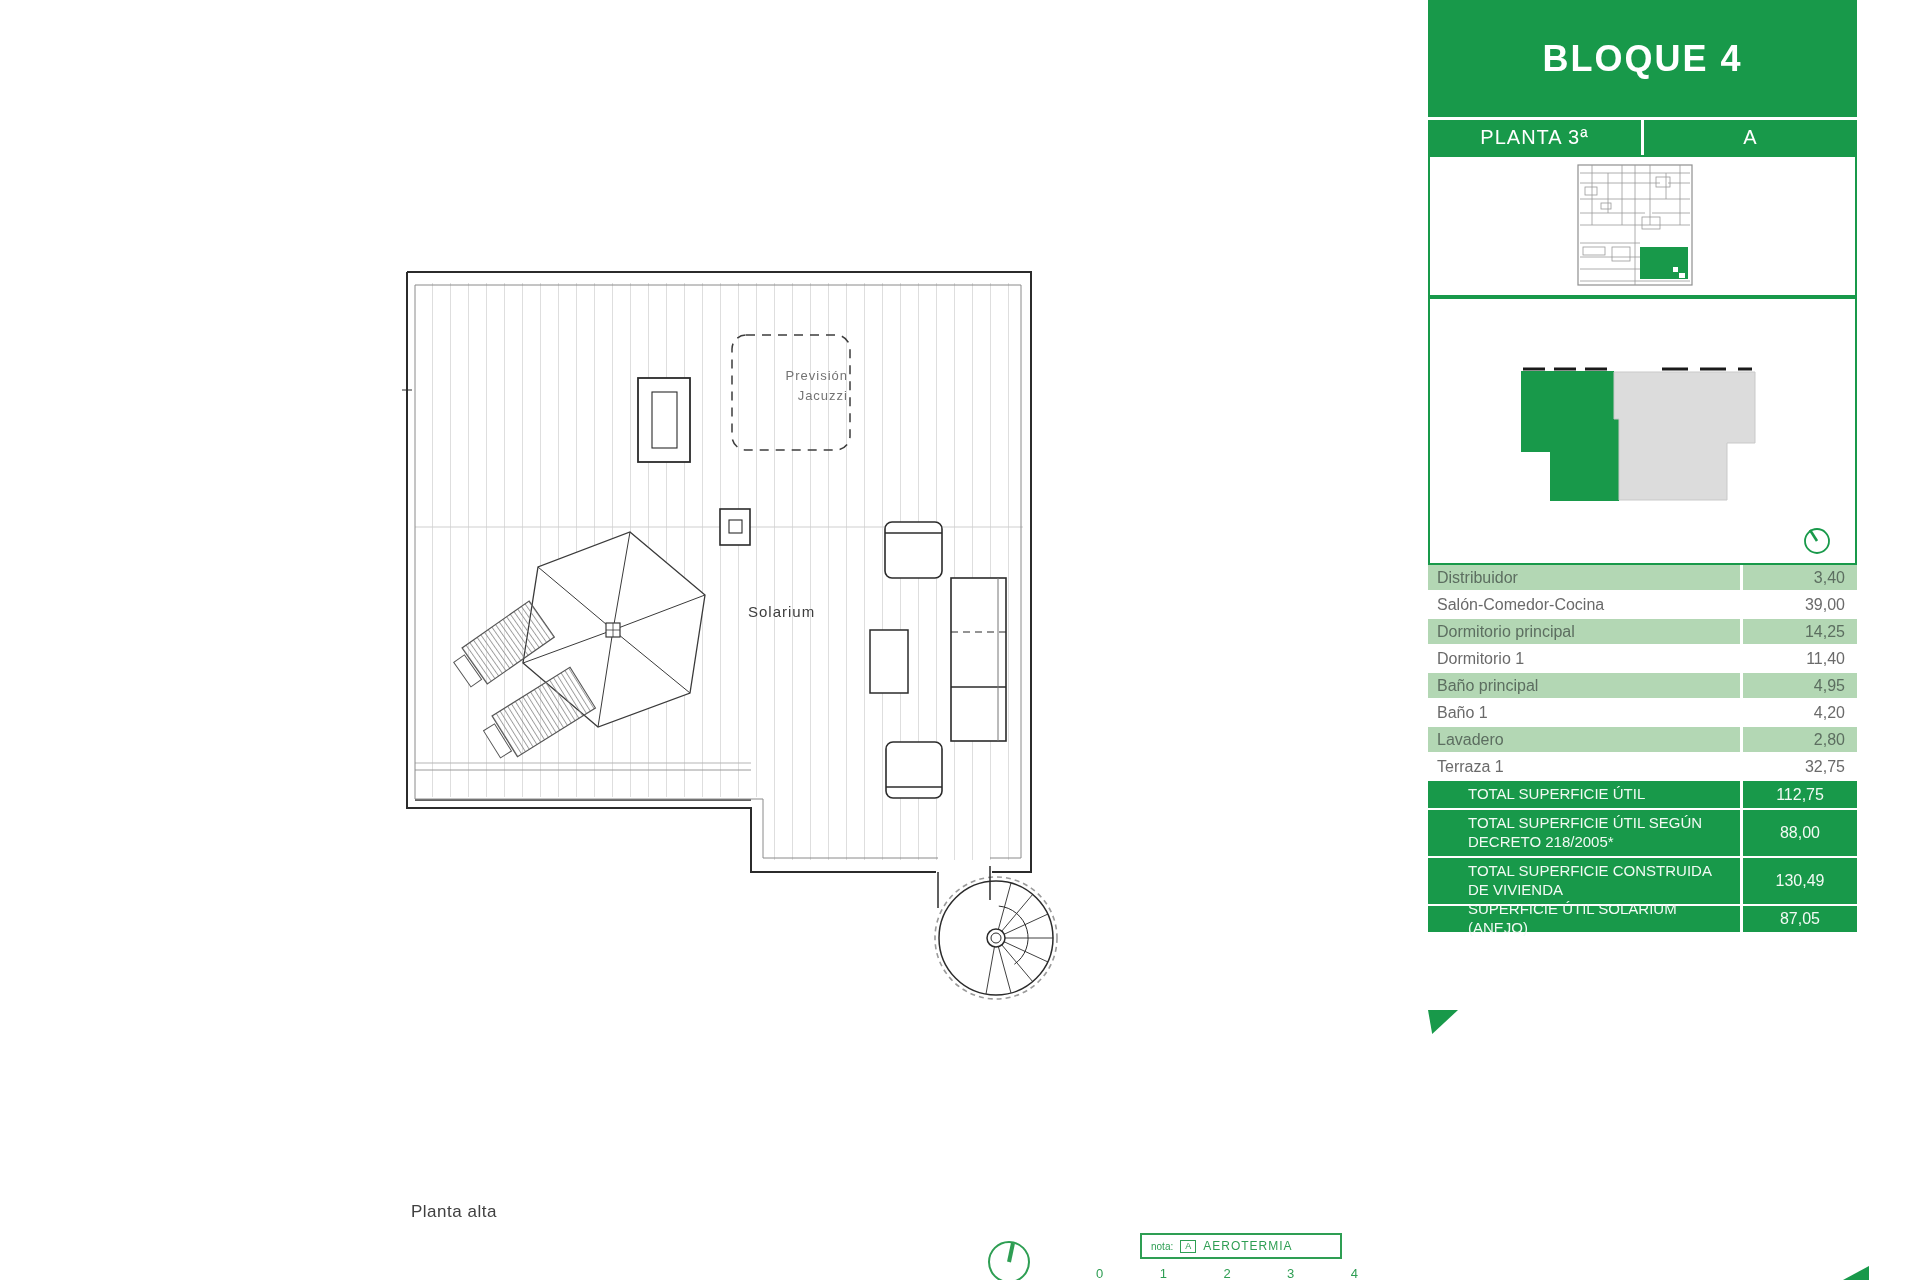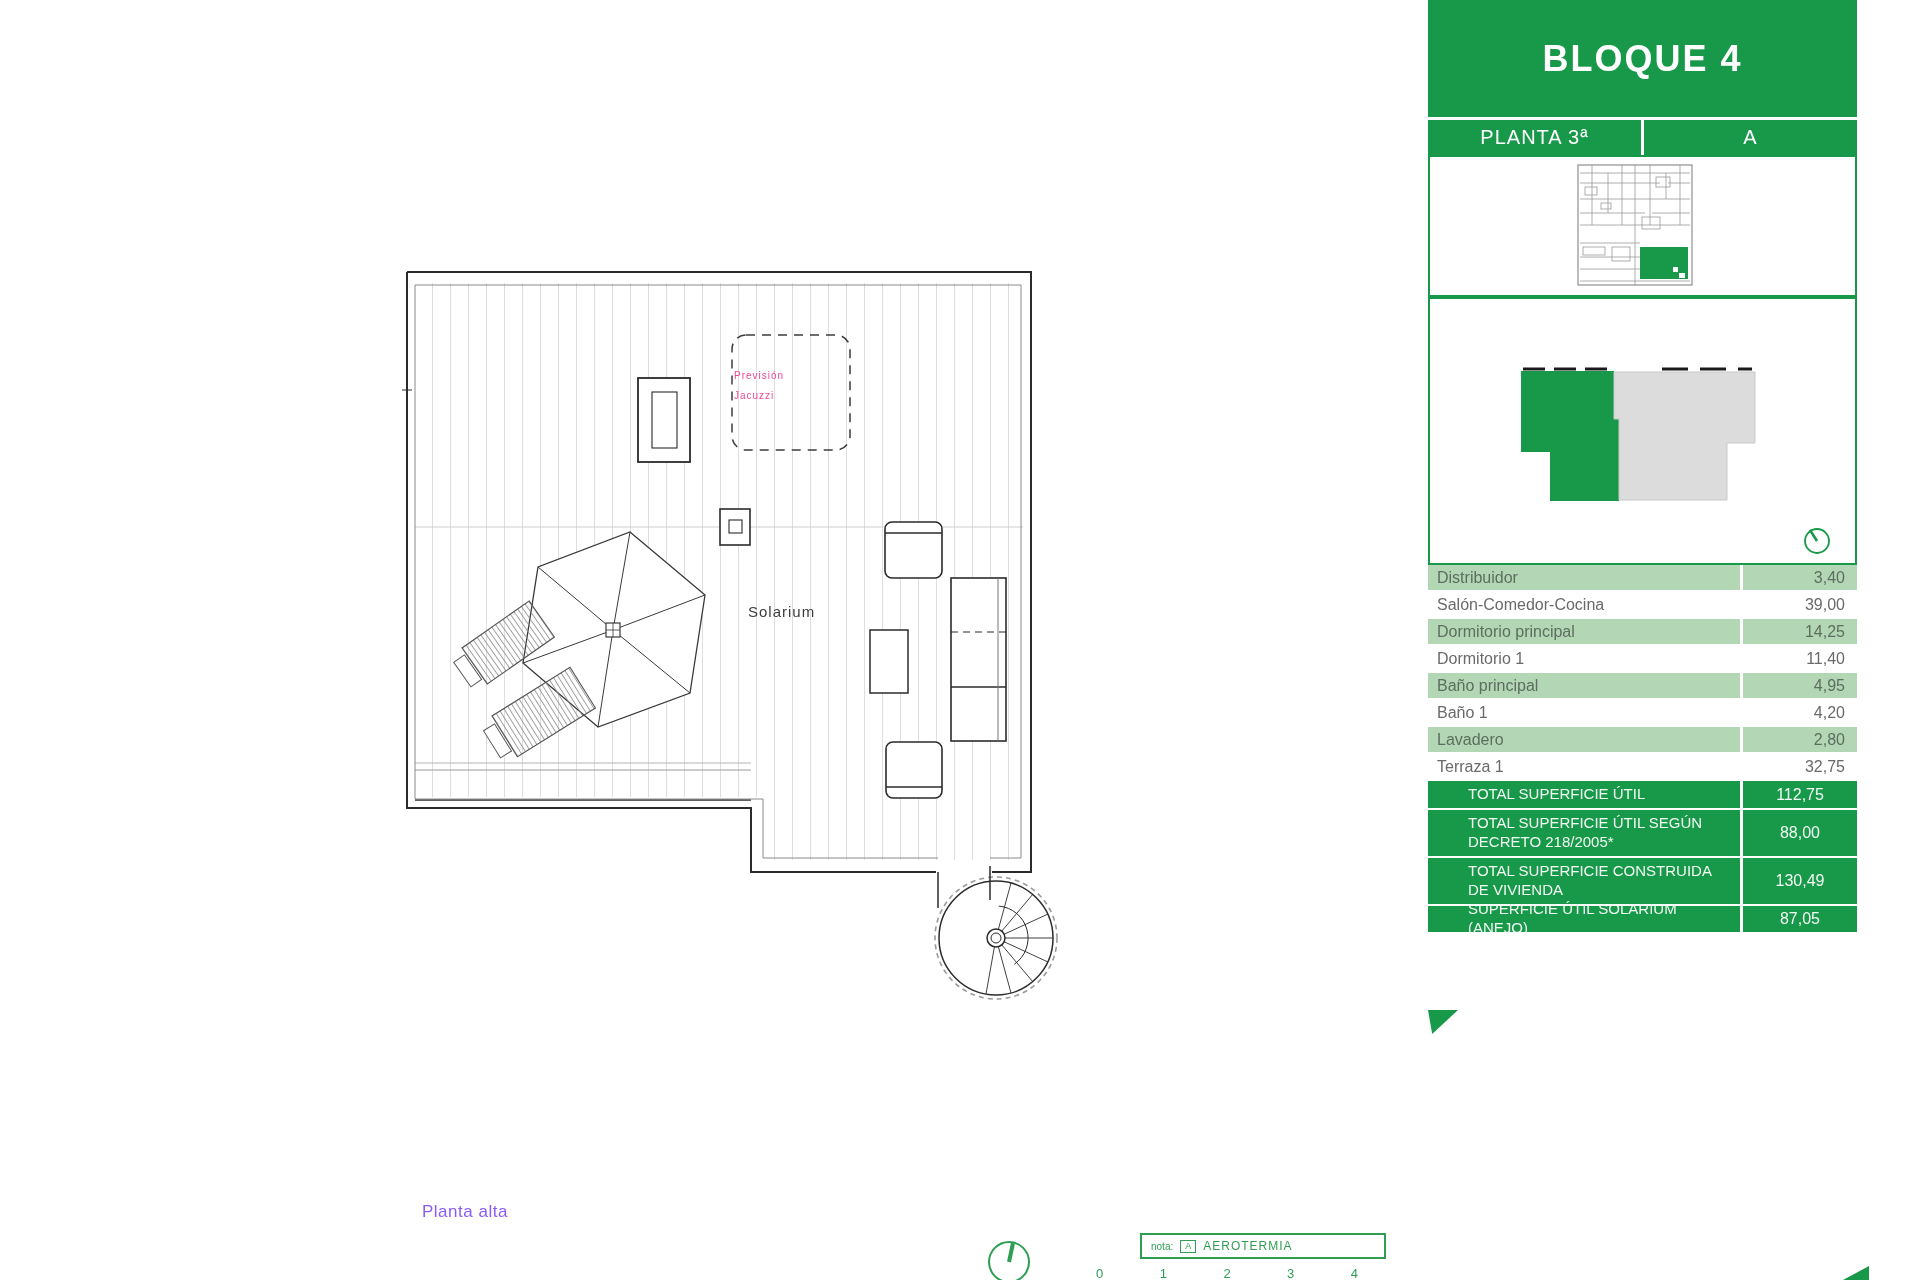--- a/index.html
+++ b/index.html
@@ -2,24 +2,24 @@
 <html style="--green: #18994a; --light-green: #b3d7b4; --note-green: #2e9e53; --gray-mass: #dcdcdc;"><head>
 <meta charset="utf-8">
 <style>
   html,body{margin:0;padding:0;background:#fff;}
   .page{position:relative;width:1920px;height:1280px;background:#fff;overflow:hidden;
         font-family:"Liberation Sans",sans-serif;}
   .abs{position:absolute;}
 
   
   .plan-label{color:#3a3a3a;letter-spacing:1px;}
-  #jacuzzi-label{left:734px;top:366px;width:114px;text-align:left;
-                 font-size:10px;line-height:20px;color:#ec4899;}
+  #jacuzzi-label{left:734px;top:366px;width:114px;text-align:right;
+                 font-size:13px;line-height:20px;color:#737373;}
   #solarium-label{left:748px;top:603px;font-size:15px;color:#3d3d3d;}
-  #plan-caption{left:422px;top:1202px;font-size:17px;color:#8b5cf6;letter-spacing:.5px;}
+  #plan-caption{left:411px;top:1202px;font-size:17px;color:#404040;letter-spacing:.5px;}
 
   
   .panel{left:1428px;top:0;width:429px;}
   .panel-header{height:117px;background:var(--green);display:flex;align-items:center;
                 justify-content:center;color:#fff;font-size:36px;font-weight:bold;
                 letter-spacing:2px;}
   .panel-gap{height:3px;background:#fff;}
   .panel-subrow{height:35px;display:flex;}
   .panel-subcell{background:var(--green);color:#fff;font-size:20px;letter-spacing:1px;
                  display:flex;align-items:center;justify-content:center;flex:1;}
@@ -39,21 +39,21 @@
   .t-room{height:27px;font-size:16px;color:#6a6a6a;background:#fff;}
   .t-room.shade{background:var(--light-green);color:#5c6e60;}
   .t-room .t-value{justify-content:flex-end;padding-right:12px;}
   .t-total{background:var(--green);color:#f2faf4;font-size:15px;}
   .t-total .t-label{padding:3px 8px;line-height:1.25;align-items:center;margin-left:32px;}
   .t-total .t-value{justify-content:center;font-size:16px;}
   .tail{left:1428px;top:1010px;width:30px;height:24px;background:var(--green);
         clip-path:polygon(0 0,100% 0,14% 100%);}
 
   
-  #note-box{left:1140px;top:1233px;width:246px;height:26px;border:2px solid var(--note-green);
+  #note-box{left:1140px;top:1233px;width:202px;height:26px;border:2px solid var(--note-green);
             box-sizing:border-box;display:flex;align-items:center;gap:7px;padding-left:9px;}
   #note-prefix{font-size:10px;color:var(--note-green);}
   #note-key{font-size:9px;color:var(--note-green);border:1px solid var(--note-green);
             padding:0 4px;line-height:11px;}
   #note-text{font-size:12px;color:var(--note-green);letter-spacing:1px;}
   #scale-ticks{left:1096px;top:1266px;width:262px;display:flex;justify-content:space-between;
                font-size:13px;color:var(--note-green);}
   #corner-mark{left:1843px;top:1266px;width:26px;height:14px;background:var(--green);
                clip-path:polygon(100% 0,100% 100%,0 100%);}
 </style>

